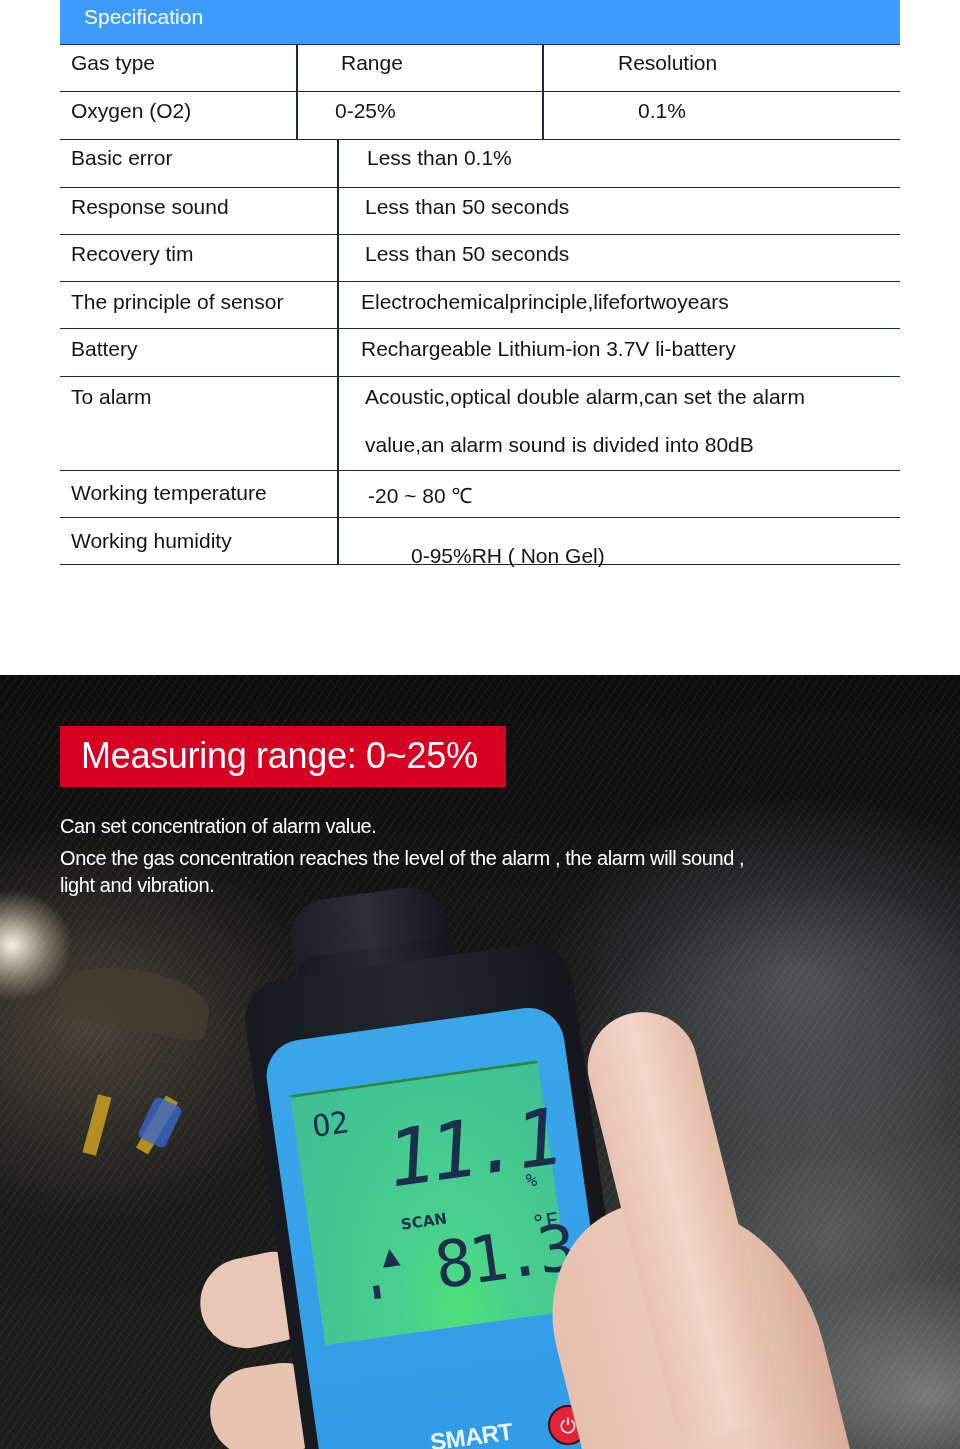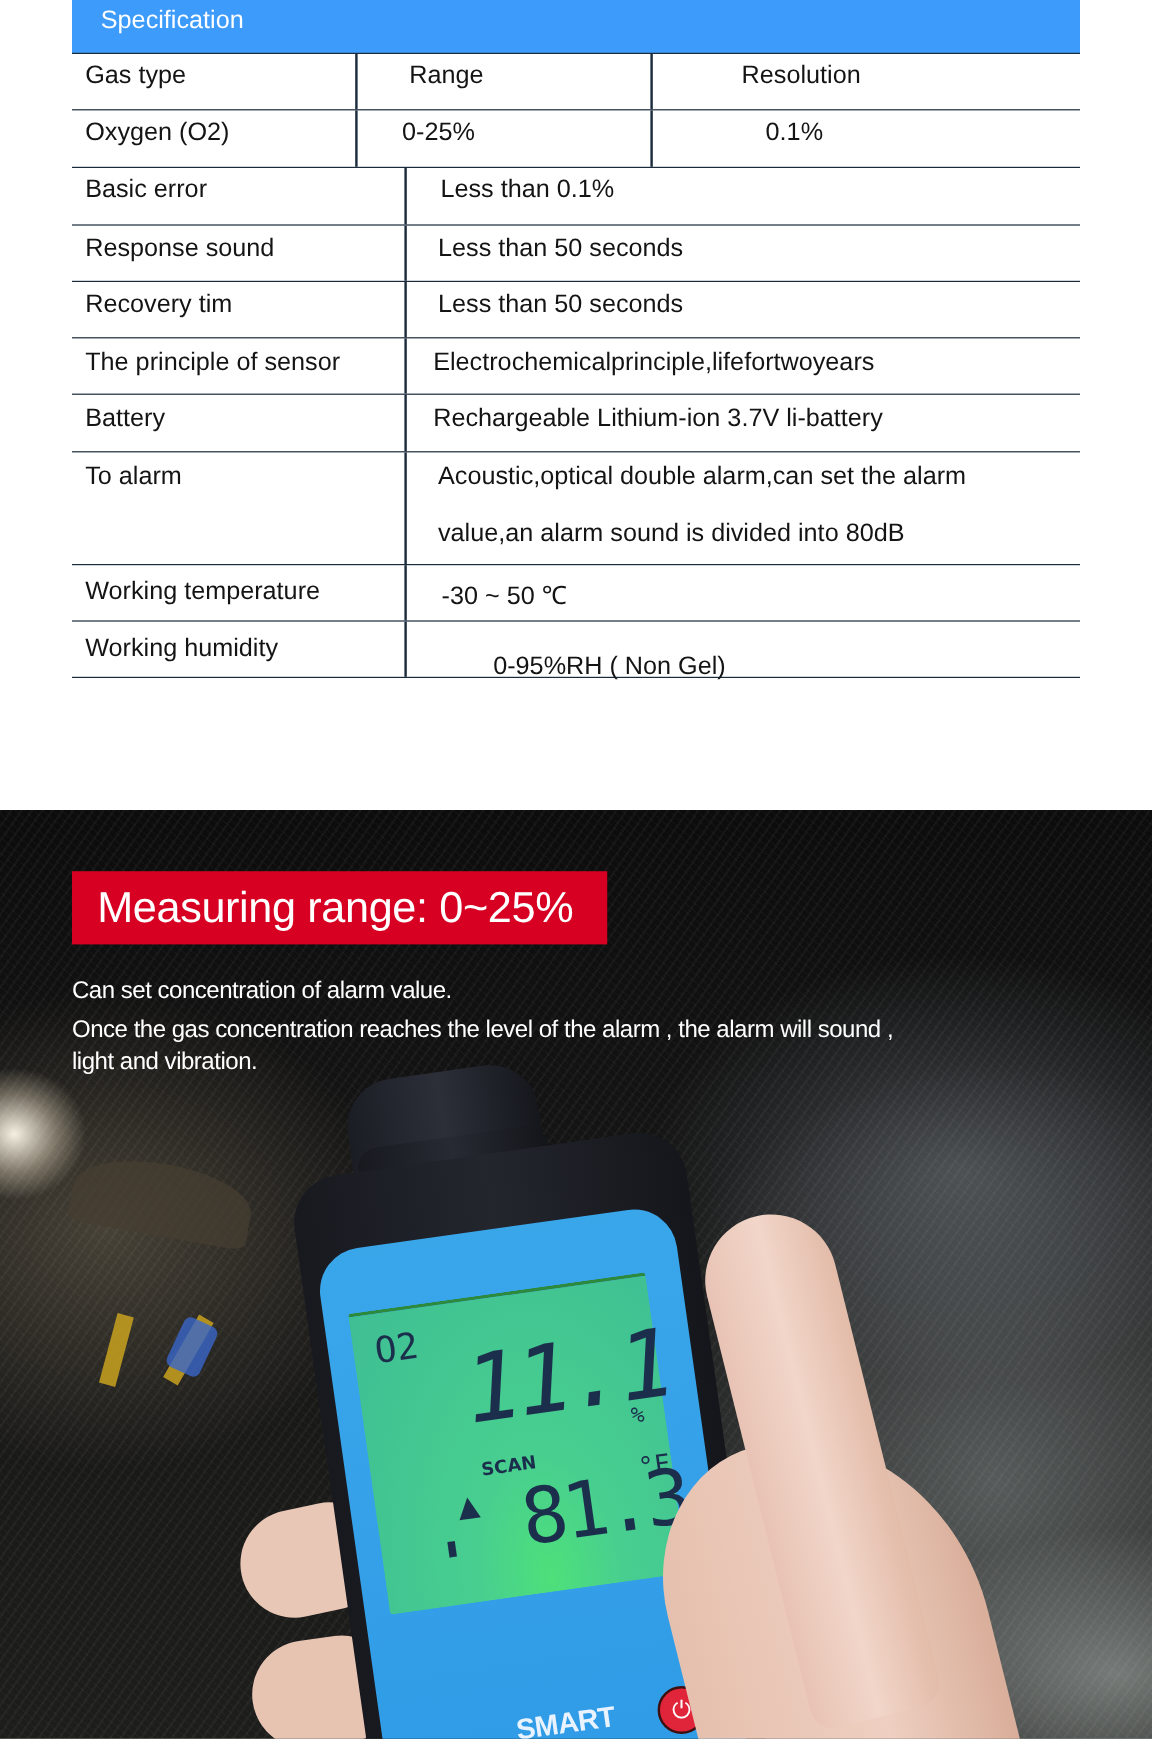--- a/index.html
+++ b/index.html
@@ -106,21 +106,21 @@
   <div class="row" style="height:94px;">
     <div class="vline" style="left:277px;"></div>
     <span class="txt" style="left:11px; top:8px;">To alarm</span>
     <span class="txt" style="left:305px; top:8px;">Acoustic,optical double alarm,can set the alarm</span>
     <span class="txt" style="left:305px; top:56px;">value,an alarm sound is divided into 80dB</span>
   </div>
 
   <div class="row" style="height:47px;">
     <div class="vline" style="left:277px;"></div>
     <span class="txt" style="left:11px; top:10px;">Working temperature</span>
-    <span class="txt" style="left:308px; top:10px;">-30 ~ 50 ℃</span>
+    <span class="txt" style="left:308px; top:10px;">-20 ~ 80 ℃</span>
   </div>
 
   <div class="row" style="height:47px;">
     <div class="vline" style="left:277px;"></div>
     <span class="txt" style="left:11px; top:11px;">Working humidity</span>
     <span class="txt" style="left:308px; top:26px;margin-left:43px;">0-95%RH ( Non Gel)</span>
   </div>
 </div>
 
 <div class="hero">

